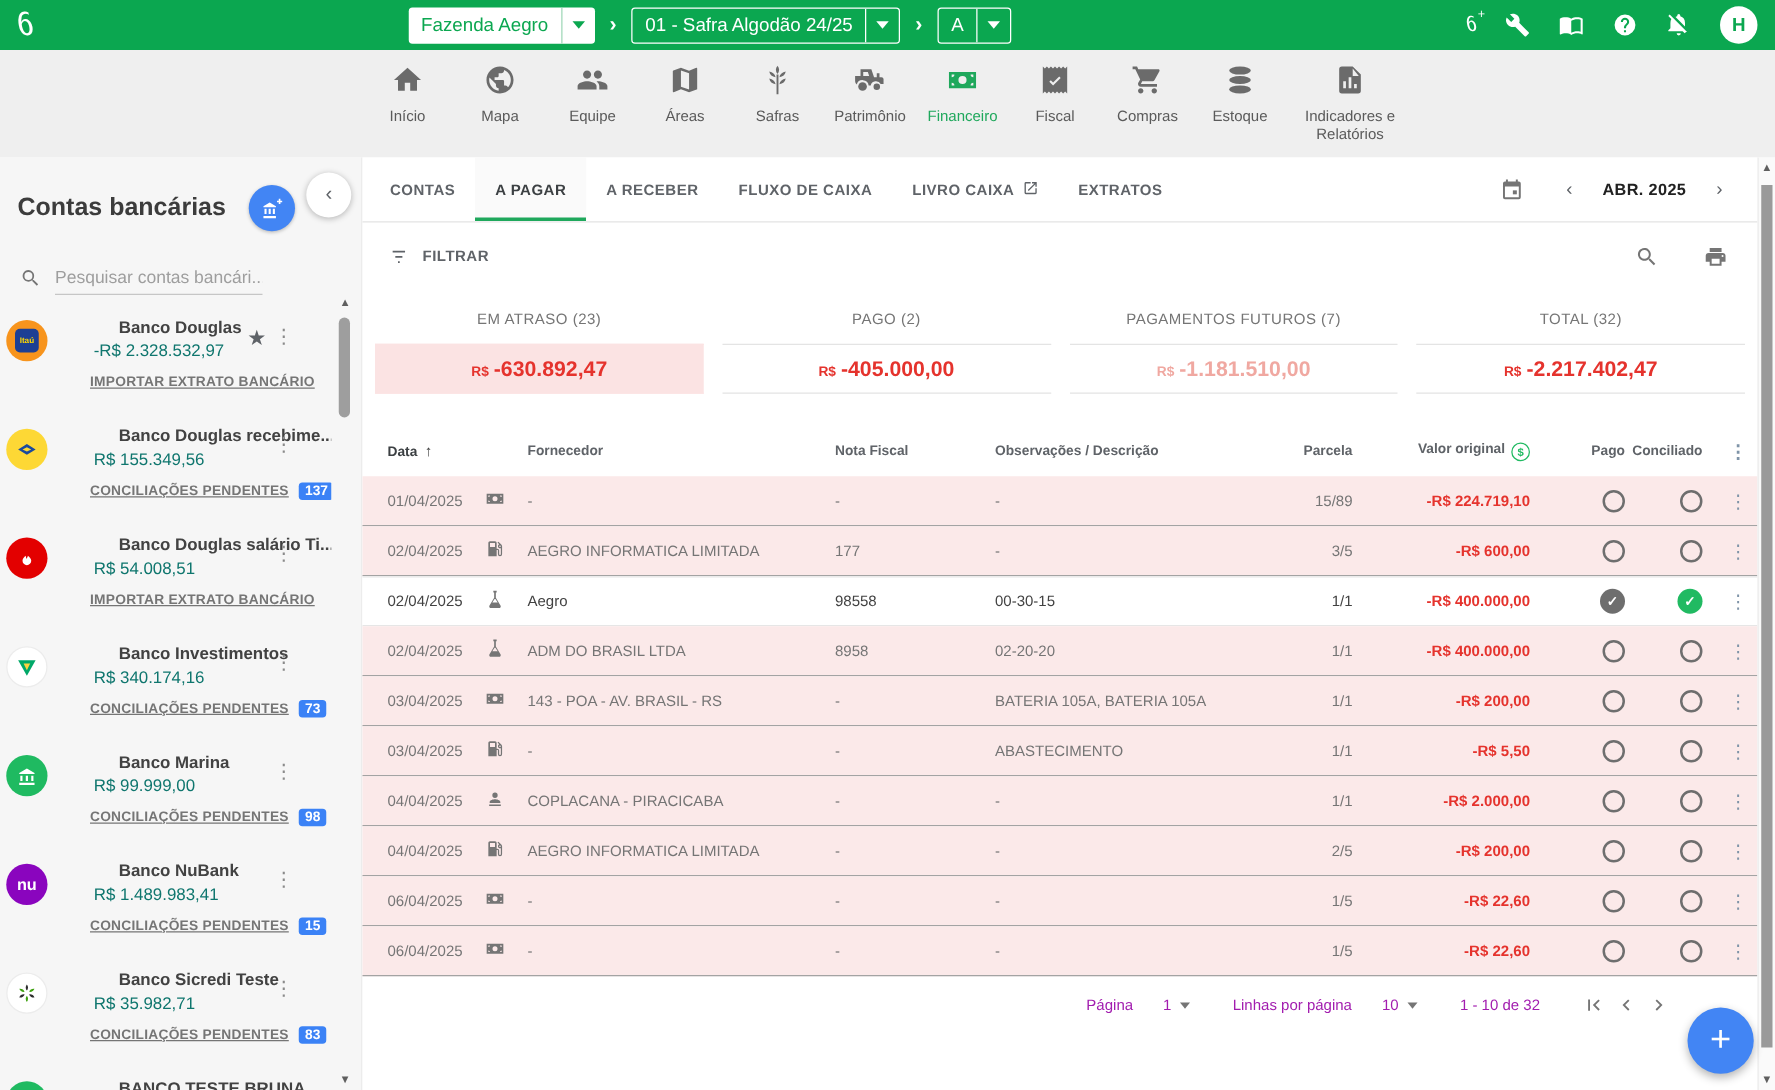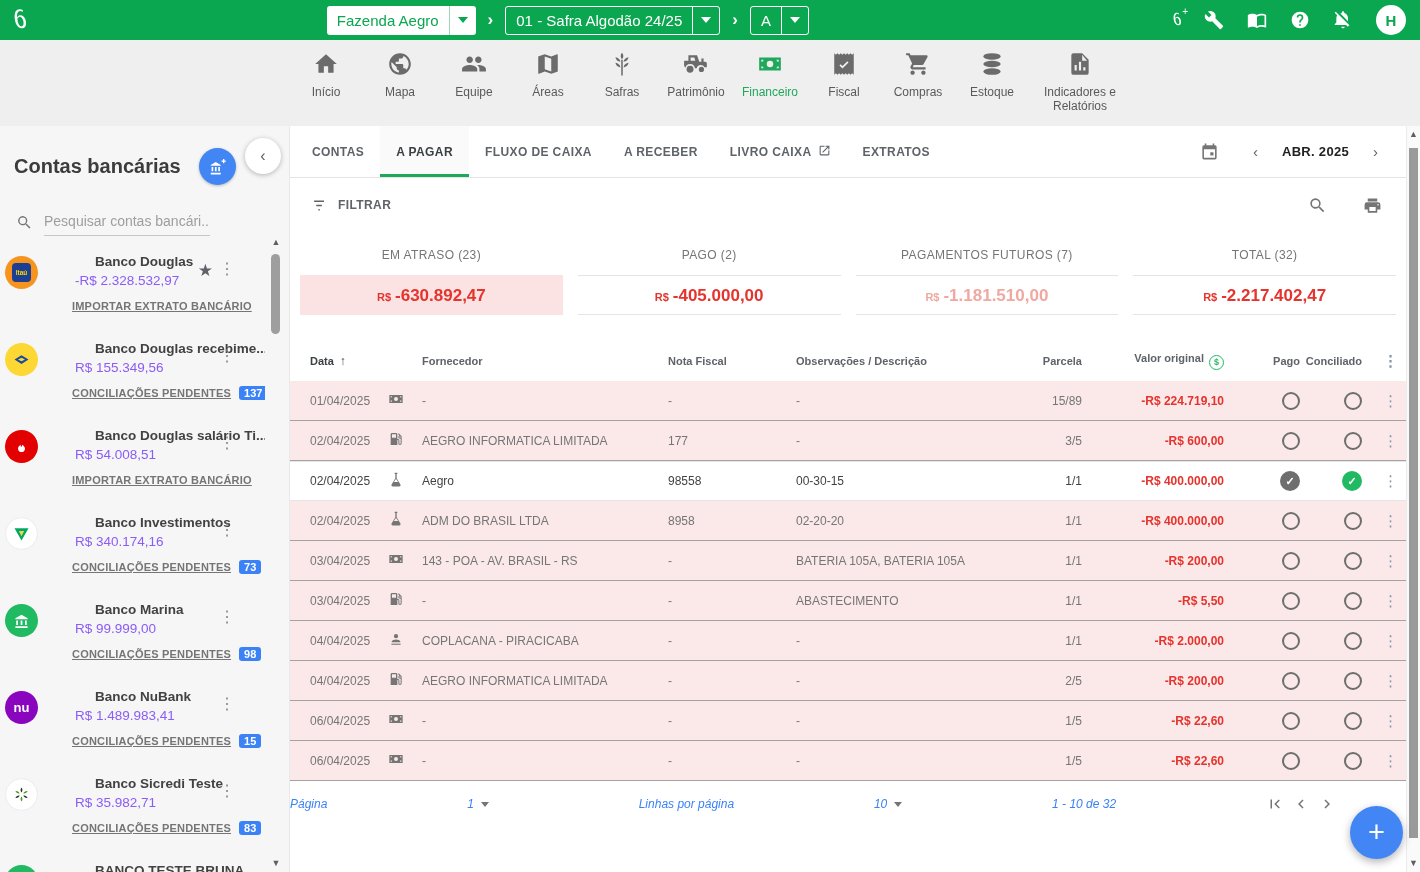--- a/index.html
+++ b/index.html
@@ -50,21 +50,21 @@
   .collapse-btn { position:absolute; top:12px; right:8px; width:36px; height:36px; border-radius:50%; background:#fff; border:none; box-shadow:0 1px 5px rgba(0,0,0,.28); color:#5f6368; font-size:16px; display:flex; align-items:center; justify-content:center; cursor:pointer; z-index:3; }
   .sb-search { margin:24px 16px 0 16px; display:flex; align-items:center; gap:11px; }
   .sb-search svg { width:17px; height:17px; fill:#757575; }
   .sb-search input { border:none; border-bottom:1px solid #c6c6c6; background:transparent; width:166px; font-size:14px; padding:4px 0 6px; outline:none; color:#424242; font-family:"Liberation Sans",sans-serif; }
   .sb-search input::placeholder { color:#9e9e9e; }
   .bank-list { position:absolute; top:104px; bottom:0; left:0; right:24px; overflow:hidden; padding-top:14px; }
   .bank-item { position:relative; padding:10px 0 0 15px; margin-bottom:17px; cursor:pointer; }
   .bank-avatar { position:absolute; left:5px; top:12px; }
   .bank-info { margin-left:60px; }
   .bank-name { font-size:13.5px; font-weight:700; color:#424242; white-space:nowrap;padding-left:20px; }
-  .bank-balance { font-size:13.5px; color:#8b5cf6; margin-top:4px; }
+  .bank-balance { font-size:13.5px; color:#0f766e; margin-top:4px; }
   .bank-action { margin-top:10px; display:flex; align-items:center; gap:8px; margin-left:-3px; height:16px; }
   .bank-link { font-size:11px; font-weight:700; color:#757575; text-decoration:underline; letter-spacing:.2px; white-space:nowrap; cursor:pointer; }
   .badge { background:#3b82f6; color:#fff; font-size:11px; font-weight:700; border-radius:3px; padding:1px 5px; }
   .bank-star { position:absolute; right:52px; top:16px; color:#5f6368; font-size:17px; cursor:pointer; }
   .bank-kebab { position:absolute; right:30px; top:15px; color:#8a8a8a; font-size:16px; cursor:pointer; }
   .lg { width:33px; height:33px; border-radius:50%; display:flex; align-items:center; justify-content:center; overflow:hidden; }
   .lg svg { width:21px; height:21px; }
   .lg-itau { background:#f7941d; }
   .itau-sq { width:19px; height:19px; background:#1c3f94; border-radius:4px; color:#ffd800; font-size:6.5px; font-weight:700; display:flex; align-items:center; justify-content:center; }
   .lg-bb { background:#fdd835; } .lg-bb svg { fill:#1a4a9e; }
@@ -109,21 +109,21 @@
   .pr-parcela { padding-right:34px; } .pr-valor { padding-right:24px; }
   .t-row { height:40px; font-size:12px; color:#757575; background:#fbe9e9; border-bottom:1px solid #a3a3a3; cursor:pointer; }
   .t-row.plain { background:#fff; border-top:1px solid #e6e6e6; border-bottom:1px solid #e6e6e6; color:#424242; }
   .t-row svg.row-ic { width:16px; height:16px; fill:#757575; }
   .cell-value { font-weight:700; color:#e5332d; }
   .chk { width:18px; height:18px; border-radius:50%; border:2px solid #6e6e6e; display:inline-block; vertical-align:middle; cursor:pointer; }
   .chk.on { border:none; width:20px; height:20px; background:#6e6e6e; color:#fff; display:inline-flex; align-items:center; justify-content:center; font-size:11px; font-weight:700; }
   .chk.on.green { background:#21ba62; }
   .cell-kebab { color:#7f94a8; font-size:15px; }
 
-  .pagination { height:46px; display:flex; align-items:center; justify-content:space-between; font-size:12px; color:#3b82f6; padding-right:70px;font-style:italic; }
+  .pagination { height:46px; display:flex; align-items:center; justify-content:flex-end; font-size:12px; color:#a21caf; padding-right:70px; }
   .pg-item { display:flex; align-items:center; cursor:pointer; }
   .pg-caret { width:0; height:0; border-left:4px solid transparent; border-right:4px solid transparent; border-top:5px solid #757575; margin-left:7px; }
   .pg-gap-s { margin-right:24px; } .pg-gap-m { margin-right:34px; }
   .pg-nav { display:flex; align-items:center; gap:8px; }
   .pg-nav svg { width:18px; height:18px; fill:#757575; cursor:pointer; }
 
   .fab { position:absolute; right:17px; bottom:13px; width:53px; height:53px; border-radius:50%; background:#4285f4; color:#fff; font-size:29px; font-weight:300; display:flex; align-items:center; justify-content:center; border:none; box-shadow:0 3px 8px rgba(0,0,0,.3); cursor:pointer; z-index:5; }
 </style>
 </head>
 <body>
@@ -402,24 +402,24 @@
   <main class="main">
     <div class="tabs-row" id="tabs-row">
 
       <div class="tab">
           <span>CONTAS</span>
         </div>
         <div class="tab active">
           <span>A PAGAR</span>
         </div>
         <div class="tab">
+          <span>A RECEBER</span>
+        </div>
+        <div class="tab">
           <span>FLUXO DE CAIXA</span>
-        </div>
-        <div class="tab">
-          <span>A RECEBER</span>
         </div>
         <div class="tab">
           <span>LIVRO CAIXA</span>
           <span><svg viewBox="0 0 24 24" style="width:13px;height:13px;fill:#5f6368;">
               <path d="M19 19H5V5h7V3H5a2 2 0 0 0-2 2v14a2 2 0 0 0 2 2h14c1.1 0 2-.9 2-2v-7h-2v7zM14 3v2h3.6l-9.8 9.8 1.4 1.4L19 6.4V10h2V3h-7z"></path>
             </svg></span>
         </div>
         <div class="tab">
           <span>EXTRATOS</span>
         </div>

